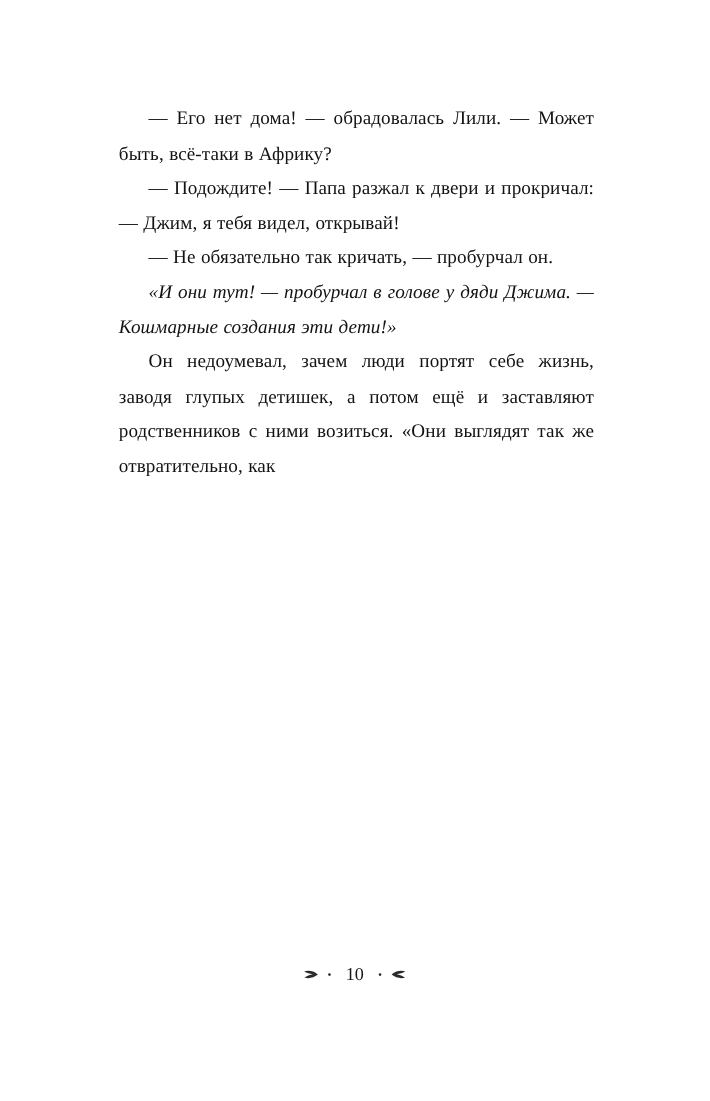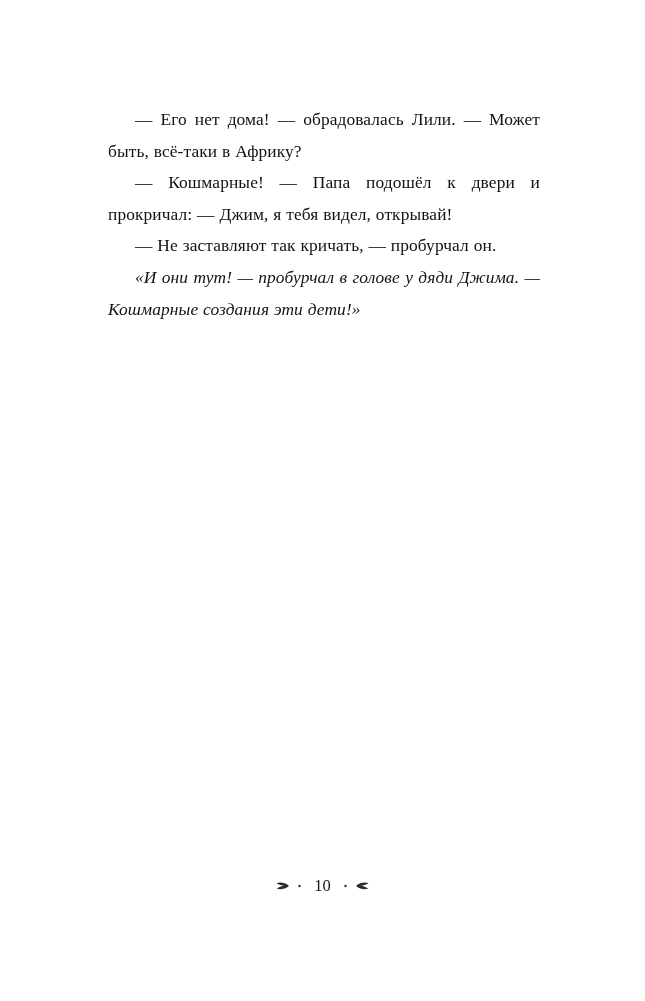--- a/index.html
+++ b/index.html
@@ -19,21 +19,21 @@
     position: absolute;
     top: 0;
     left: 0;
     width: 645px;
     height: 1001px;
     background: #ffffff;
   }
   .text-block {
     position: absolute;
     left: 108px;
-    top: 104px;
+    top: 92px;
     width: 432px;
   }
   .para {
     margin: 0;
     text-indent: 27px;
     font-size: 17.4px;
     line-height: 31.6px;
     text-align: justify;
     text-justify: inter-word;
     letter-spacing: 0.1px;
@@ -68,23 +68,24 @@
   }
   .orn svg { display: block; }
 </style>
 </head>
 <body>
 
 <div class="page">
 
   <div class="text-block">
     <p class="para">— Его нет дома! — обрадовалась Лили. — Может быть, всё-таки в Африку?</p>
-    <p class="para">— Кошмарные! — Папа подошёл к двери и прокричал: — Джим, я тебя видел, открывай!</p>
-    <p class="para">— Не заставляют так кричать, — пробурчал он.</p>
+    <p class="para">— Подождите! — Папа разжал к двери и прокричал: — Джим, я тебя видел, открывай!</p>
+    <p class="para">— Не обязательно так кричать, — пробурчал он.</p>
     <p class="para italic">«И они тут! — пробурчал в голове у дяди Джима. — Кошмарные создания эти дети!»</p>
+    <p class="para">Он недоумевал, зачем люди портят себе жизнь, заводя глупых детишек, а потом ещё и заставляют родственников с ними возиться. «Они выглядят так же отвратительно, как</p>
   </div>
 
   <div class="footer">
     <span class="orn">
       <svg viewBox="0 0 28 12" width="28" height="12" aria-hidden="true">
         <path d="M27 6 C22 6 18 6 14 6 C10 2.5 5 2 1.5 3.2 C4 4.6 6.5 5.4 9.5 5.6 C6.5 6.2 4 7.2 1.8 8.8 C5.5 9.8 10.2 9.2 14 6" fill="#2a2a2a"></path>
         <circle cx="24.5" cy="6" r="1.2" fill="#2a2a2a"></circle>
       </svg>
     </span>
     <span class="page-number">10</span>

